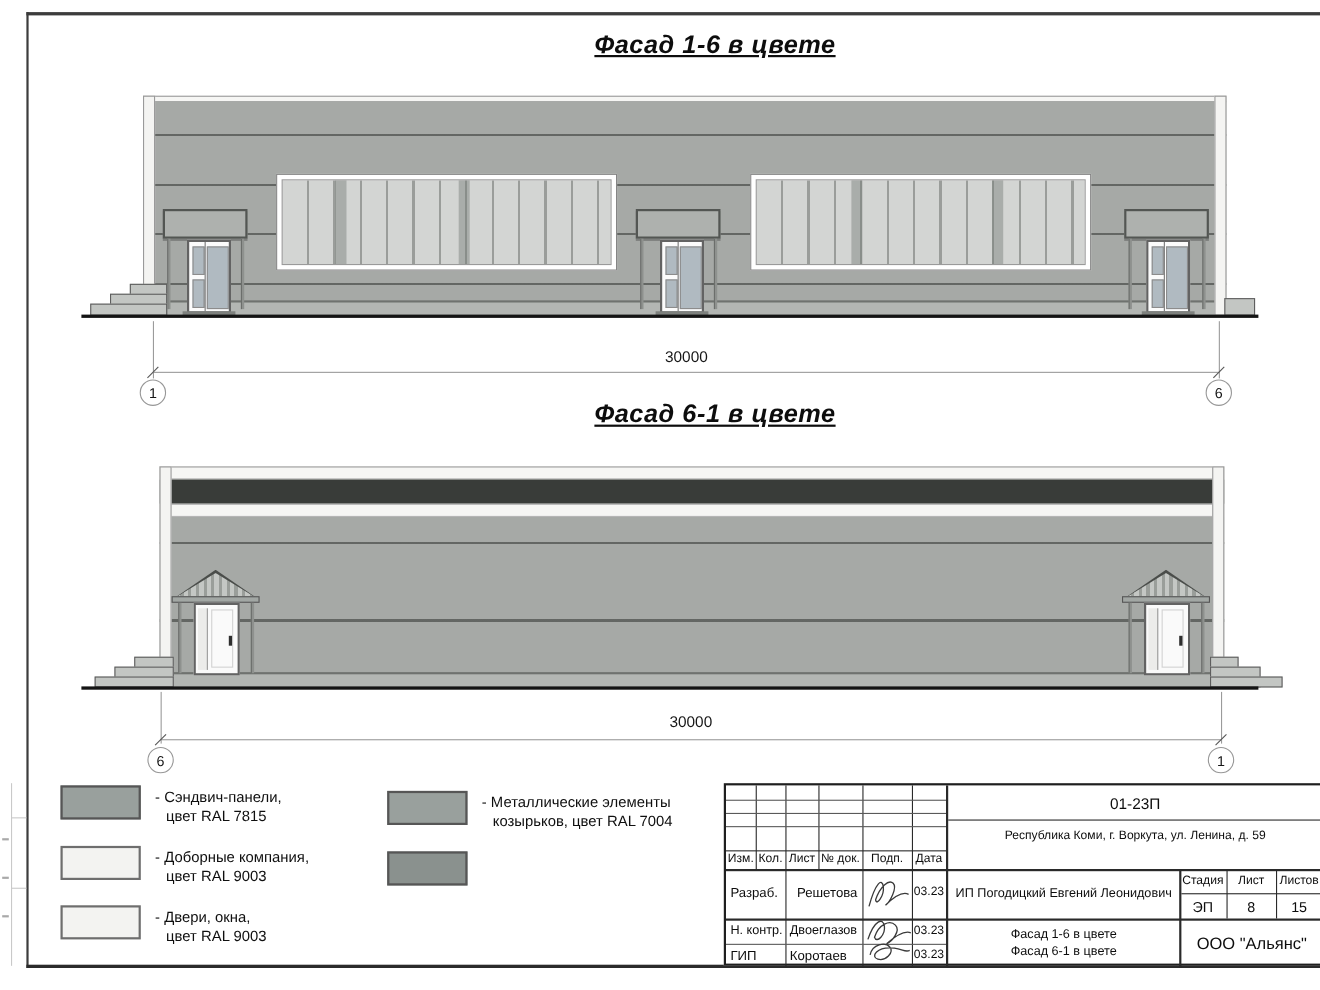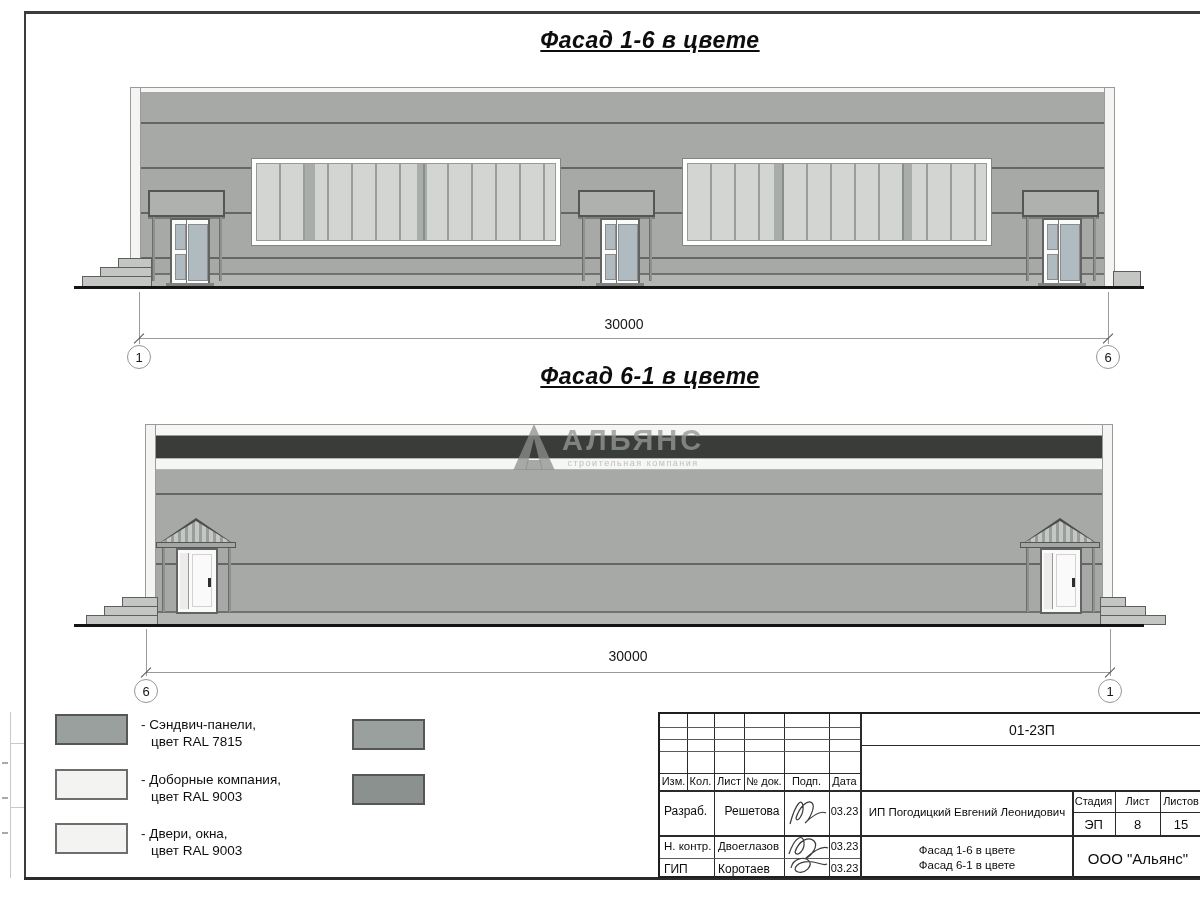--- a/index.html
+++ b/index.html
@@ -199,30 +199,20 @@
         <div class="panel"></div>
         <div class="handle"></div>
     </div>
     <div class="abs door2" style="left:895px;top:124px;width:42px;height:66px;">
       <div class="sl"></div>
         <div class="panel"></div>
         <div class="handle"></div>
     </div>
   </div>
 
-  <div class="abs wm">
-    <svg width="44" height="48" viewBox="0 0 40 44">
-      <path d="M20 1 L39 43 L27 43 L20 14 L13 43 L1 43 Z" fill="rgba(140,143,140,0.75)"></path>
-      <path d="M14 34 L26 34 L28 43 L12 43 Z" fill="rgba(140,143,140,0.75)"></path>
-    </svg>
-    <div class="wm-text">
-      <div class="wm-name">АЛЬЯНС</div>
-      <div class="wm-tag">строительная компания</div>
-    </div>
-  </div>
 
   <div class="abs step" style="left:122px;top:597px;width:36px;height:28px;"></div>
   <div class="abs step" style="left:104px;top:606px;width:54px;height:19px;"></div>
   <div class="abs step" style="left:86px;top:615px;width:72px;height:10px;"></div>
   <div class="abs step" style="left:1100px;top:597px;width:26px;height:28px;"></div>
   <div class="abs step" style="left:1100px;top:606px;width:46px;height:19px;"></div>
   <div class="abs step" style="left:1100px;top:615px;width:66px;height:10px;"></div>
   <div class="abs groundline" style="left:74px;top:624px;width:1070px;height:3px;"></div>
 
   <div class="abs ext" style="left:146px;top:629px;height:47px;"></div>
@@ -243,20 +233,24 @@
   <div class="abs lg-text" style="left:141px;top:771px;">
     <div>- Доборные компания,</div>
       <div class="l2">цвет RAL 9003</div>
   </div>
   <div class="abs swatch" style="left: 55px; top: 823px; border-color: rgb(110, 110, 110); background-color: rgb(243, 243, 241);"></div>
   <div class="abs lg-text" style="left:141px;top:825px;">
     <div>- Двери, окна,</div>
       <div class="l2">цвет RAL 9003</div>
   </div>
   <div class="abs swatch" style="left: 352px; top: 719px; background-color: rgb(153, 160, 157);"></div>
+  <div class="abs lg-text" style="left:438px;top:721px;">
+    <div>- Металлические элементы</div>
+      <div class="l2">козырьков, цвет RAL 7004</div>
+  </div>
   <div class="abs swatch" style="left: 352px; top: 774px; background-color: rgb(138, 145, 142);"></div>
 
   <div class="abs" id="tb">
 
     <div class="vl" style="left:27px;top:0;width:1px;height:76px;"></div>
     <div class="vl" style="left:54px;top:0;width:1px;height:166px;"></div>
     <div class="vl" style="left:84px;top:0;width:1px;height:76px;"></div>
     <div class="vl" style="left:124px;top:0;width:1px;height:166px;"></div>
     <div class="vl" style="left:169px;top:0;width:1px;height:166px;"></div>
     <div class="vl" style="left:200px;top:0;width:2px;height:166px;"></div>
@@ -294,20 +288,21 @@
     <svg class="sig" style="left:126px;top:80px;" width="42" height="38" viewBox="0 0 42 38">
       <path d="M4 30 C10 8 16 4 17 12 C18 20 11 30 10 24 C14 12 22 5 26 9 C30 13 23 26 19 29 C27 21 34 16 40 19" fill="none" stroke="#3a3a3a" stroke-width="1.2"></path>
     </svg>
     <svg class="sig" style="left:123px;top:118px;" width="48" height="46" viewBox="0 0 48 46">
       <path d="M6 22 C12 4 20 2 21 10 C22 18 14 26 12 20 C16 8 26 4 31 9 C36 14 28 24 23 26 C32 18 40 14 45 16" fill="none" stroke="#3a3a3a" stroke-width="1.2"></path>
       <path d="M8 36 C10 26 22 24 26 29 C30 34 22 42 15 40 C8 38 14 28 30 30 C38 31 40 34 44 32" fill="none" stroke="#3a3a3a" stroke-width="1.2"></path>
     </svg>
 
     <div class="cell" style="left:202px;top:8px;width:340px;font-size:14px;">01-23П</div>
     <div class="cell" style="left:206px;top:39px;width:332px;font-size:11px;line-height:15px;">
+      <div>Республика Коми, г. Воркута, ул. Ленина, д. 59</div>
     </div>
     <div class="cell" style="left:204px;top:92px;width:206px;font-size:11.5px;">ИП Погодицкий Евгений Леонидович</div>
     <div class="cell hdr" style="left:412px;top:81px;width:43px;">Стадия</div>
     <div class="cell hdr" style="left:455px;top:81px;width:45px;">Лист</div>
     <div class="cell hdr" style="left:500px;top:81px;width:42px;">Листов</div>
     <div class="cell" style="left:412px;top:103px;width:43px;font-size:13px;">ЭП</div>
     <div class="cell" style="left:455px;top:103px;width:45px;font-size:13px;">8</div>
     <div class="cell" style="left:500px;top:103px;width:42px;font-size:13px;">15</div>
     <div class="cell" style="left:202px;top:129px;width:210px;font-size:11.5px;line-height:15px;">
       <div>Фасад 1-6 в цвете</div>

